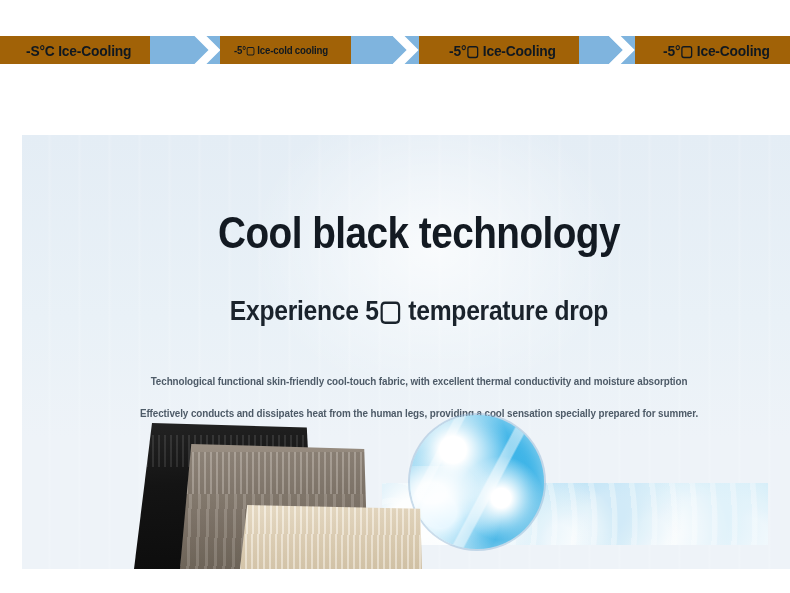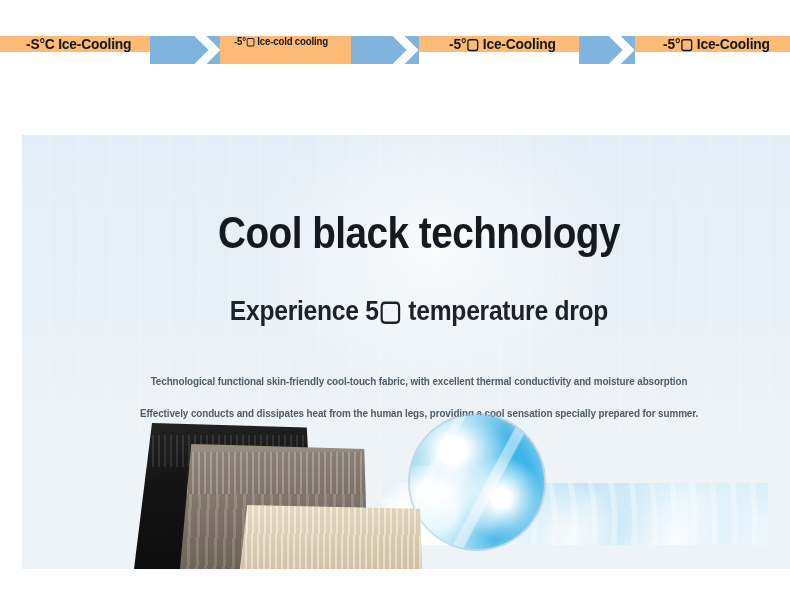--- a/index.html
+++ b/index.html
@@ -12,22 +12,22 @@
   
   .banner{
     position:absolute;left:0;top:36px;width:790px;height:28px;
     overflow:hidden;
   }
   .banner-track{
     position:absolute;left:0;top:0;width:790px;height:28px;
     display:flex;align-items:stretch;
   }
   .chip{
-    position:relative;height:16px;display:flex;align-items:flex-start;
-    background:#fdba74;
+    position:relative;height:28px;display:flex;align-items:center;
+    background:#a16207;
     color:#101820;
     white-space:nowrap;
     flex:0 0 auto;
   }
   .chip .chip-label{
     display:block;
     font-weight:700;
     letter-spacing:-0.2px;
     line-height:1;
     transform:scaleX(0.92);

